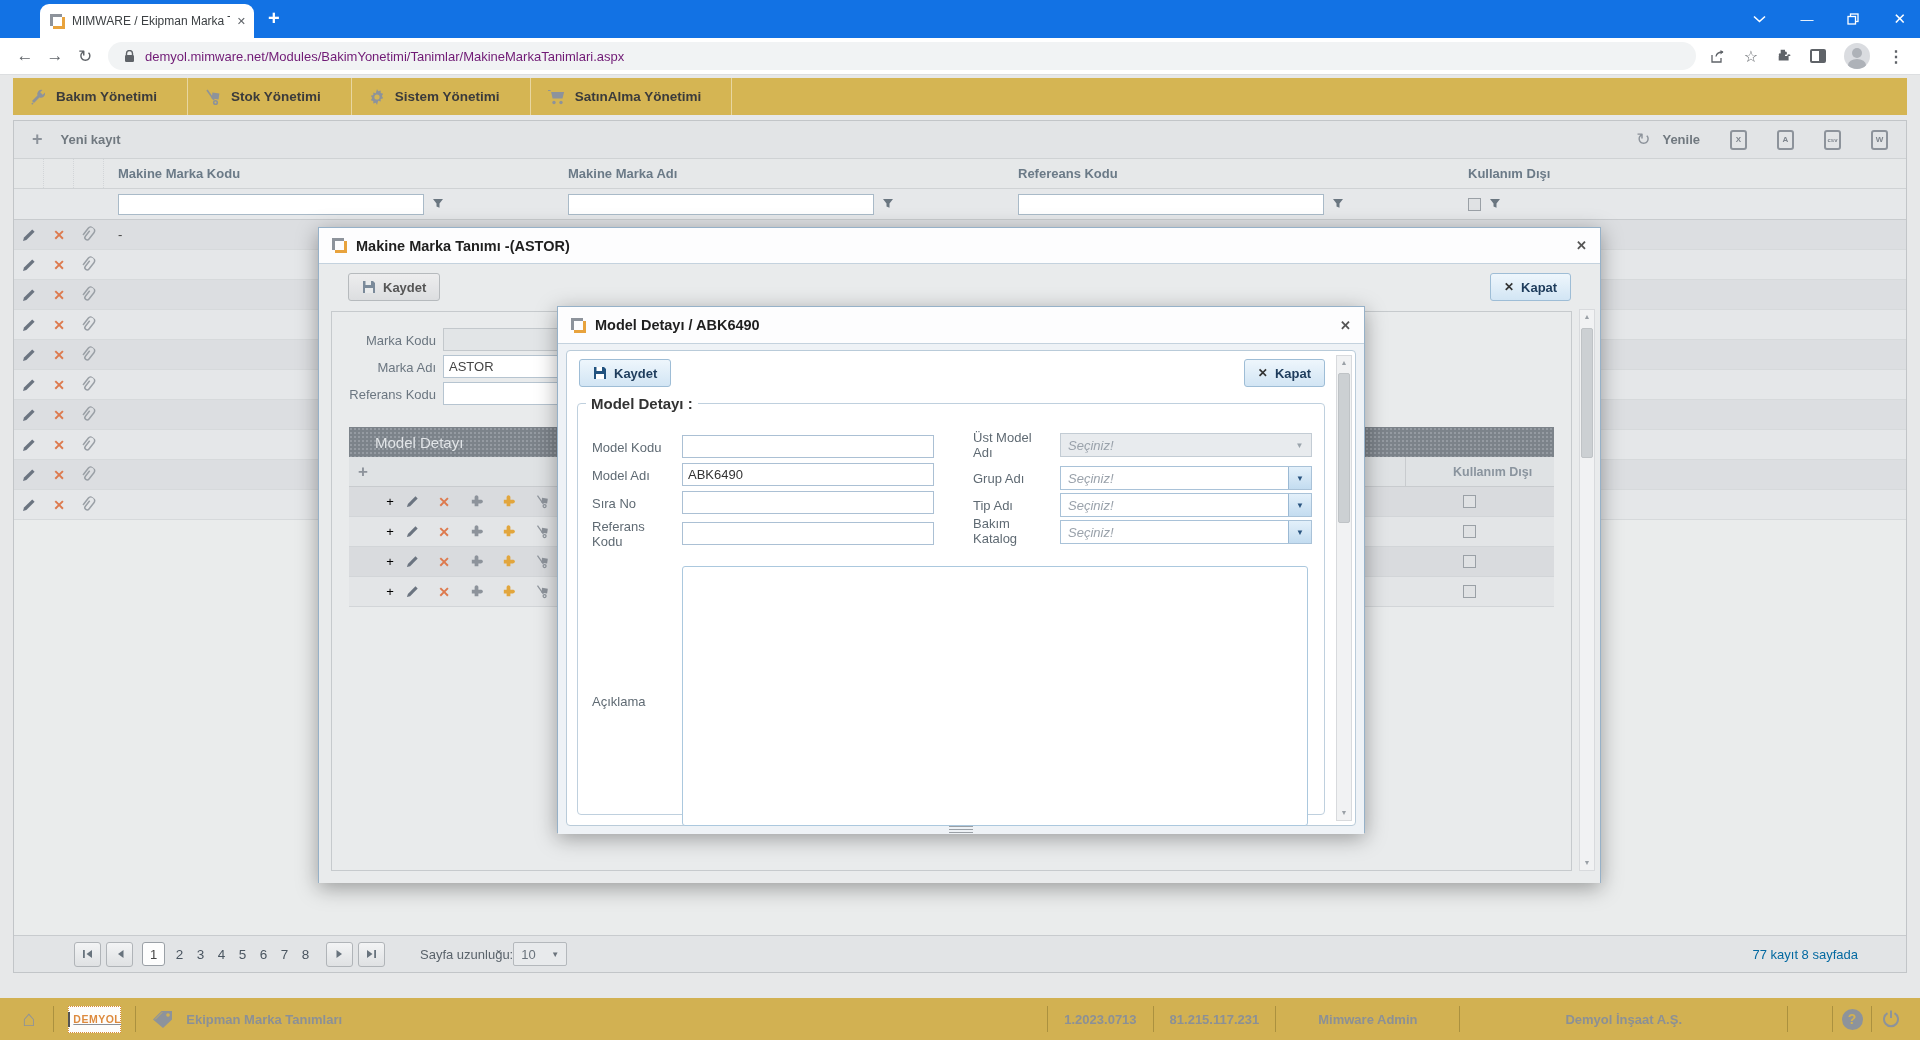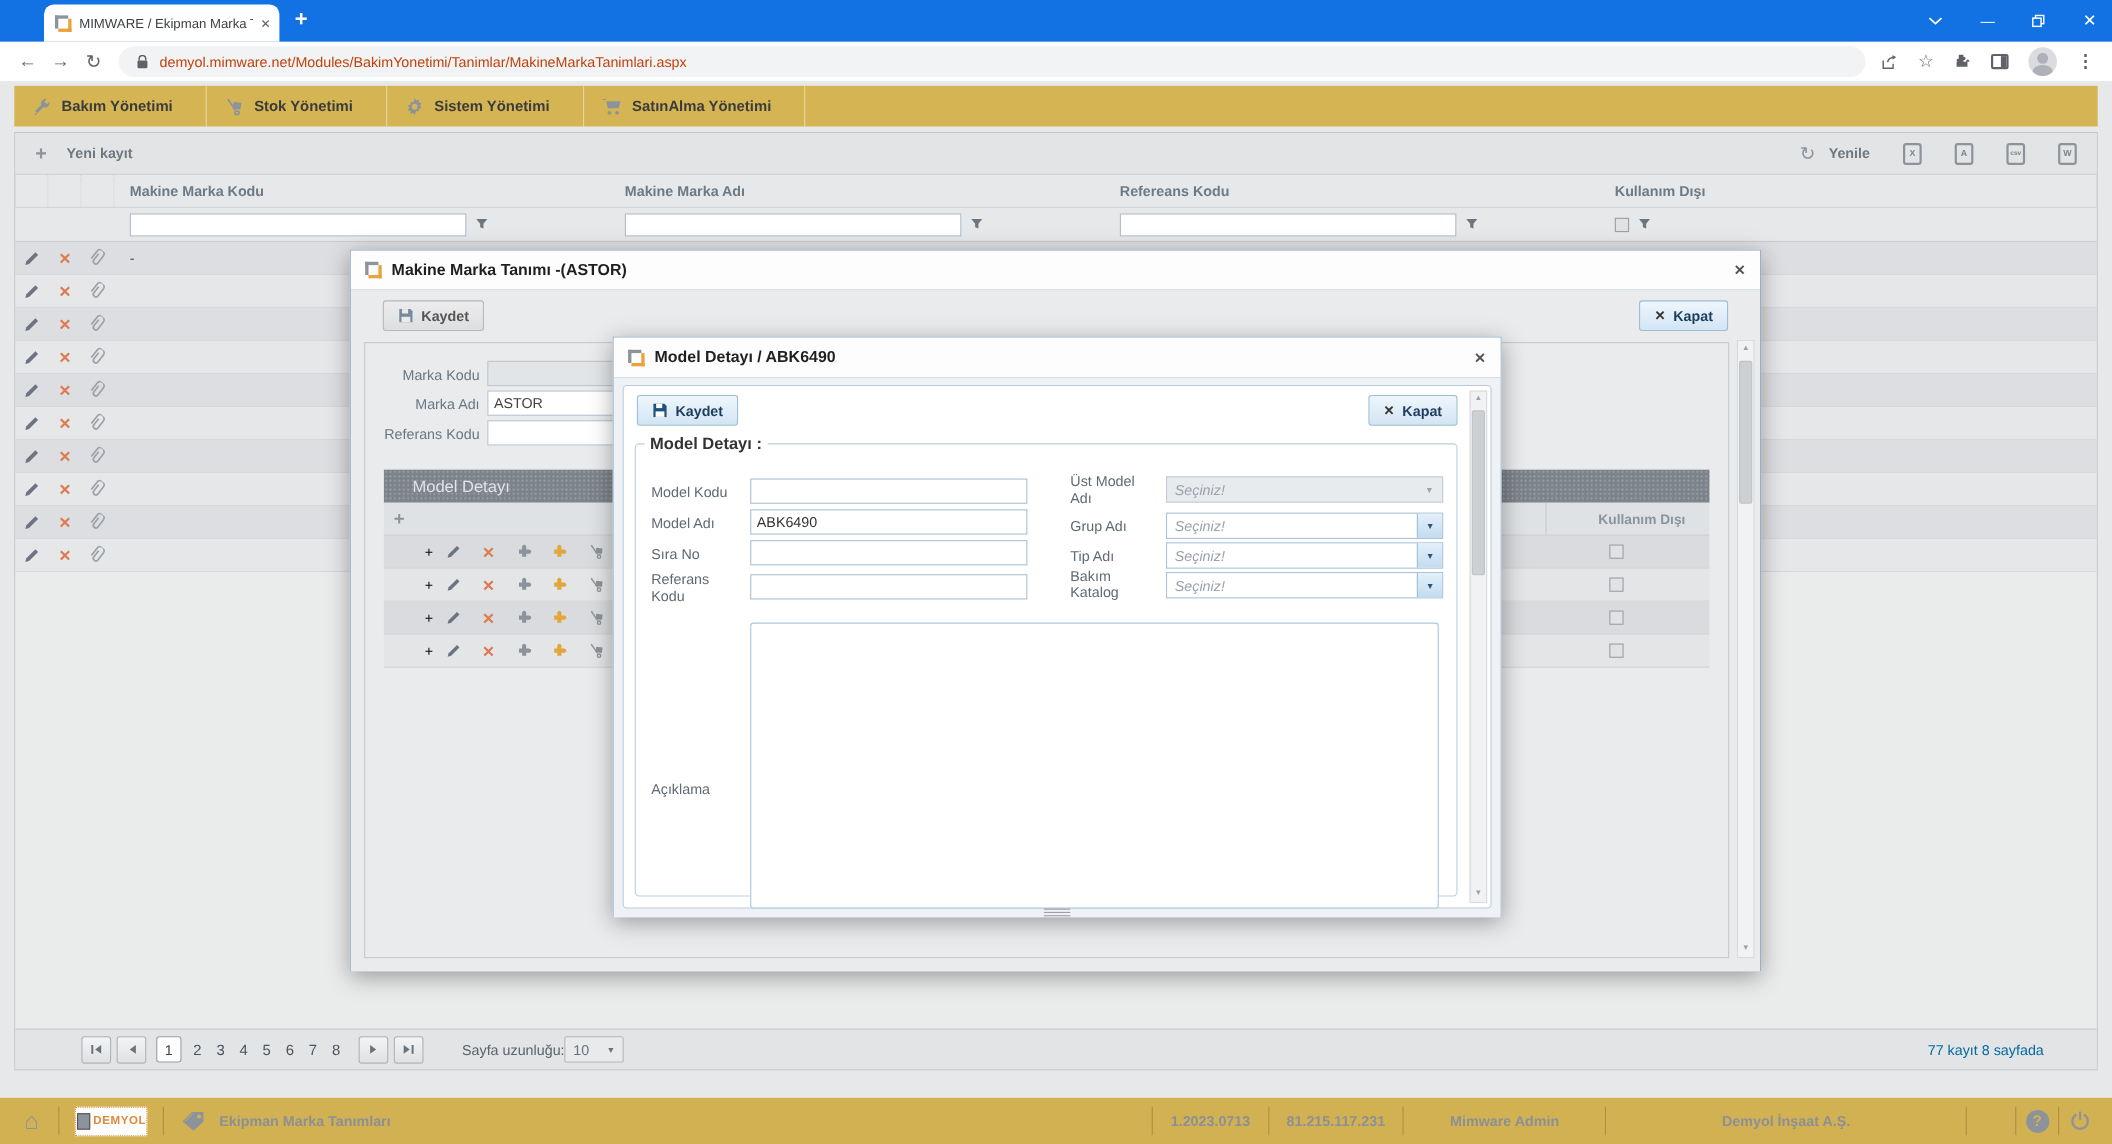--- a/index.html
+++ b/index.html
@@ -15,21 +15,21 @@
   .newtab { position:absolute; left:268px; top:8px; color:#fff; font-size:20px; font-weight:bold; line-height:20px; }
   .winctl { position:absolute; right:14px; top:0; height:38px; display:flex; align-items:center; gap:34px; }
   .winctl .wc { color:#fff; display:flex; align-items:center; }
   .mw-logo { position:relative; width:15px; height:15px; flex:0 0 15px; }
   .mw-logo::before { content:""; position:absolute; left:0; top:0; width:9px; height:9px; border-top:3px solid #8d939b; border-left:3px solid #8d939b; }
   .mw-logo::after { content:""; position:absolute; right:0; bottom:0; width:9px; height:9px; border-bottom:3px solid #e8a33d; border-right:3px solid #e8a33d; }
 
   .btoolbar { position:absolute; top:38px; left:0; right:0; height:37px; background:#fff; border-bottom:1px solid #dcdee0; display:flex; align-items:center; padding:0 10px; }
   .nav-ic { width:30px; text-align:center; font-size:17px; color:#5f6368; }
   .urlbar { flex:1; height:28px; margin:0 8px; background:#f1f3f4; border-radius:14px; display:flex; align-items:center; padding:0 16px; gap:10px; }
-  .url-text { font-size:13px; color:#c2410c; white-space:nowrap; overflow:hidden; }
+  .url-text { font-size:13px; color:#701a75; white-space:nowrap; overflow:hidden; }
   .right-ics { display:flex; align-items:center; gap:18px; padding:0 6px; }
   .right-ics .bic { color:#5f6368; font-size:16px; display:flex; align-items:center; }
   .avatar { width:26px; height:26px; border-radius:50%; background:#dadce0; position:relative; overflow:hidden; }
   .avatar::before { content:""; position:absolute; left:8px; top:5px; width:10px; height:10px; border-radius:50%; background:#aeb2b8; }
   .avatar::after { content:""; position:absolute; left:4px; top:16px; width:18px; height:12px; border-radius:50%; background:#aeb2b8; }
   .sidebar-ic { width:16px; height:14px; border:2px solid #5f6368; border-radius:2px; position:relative; }
   .sidebar-ic::after { content:""; position:absolute; right:0; top:0; bottom:0; width:5px; background:#5f6368; }
 
   
   .page { position:absolute; top:75px; left:0; right:0; bottom:0; background:#e7e8e9; }
@@ -74,21 +74,21 @@
   .pg-num { width:21px; text-align:center; color:#4a5560; font-size:13.5px; }
   .len-label { margin-left:30px; color:#5a636b; }
   .len-combo { width:54px; height:24px; background:#e8eaec; border:1px solid #b4b8bc; border-radius:2px; display:flex; align-items:center; justify-content:space-between; padding:0 7px; color:#6a737c; }
   .len-combo .dd { font-size:8px; color:#6a737c; }
   .pg-summary { margin-left:auto; color:#0369a1; }
 
   
   .statusbar { position:absolute; left:0; right:0; bottom:0; height:42px; background:#d2b152; display:flex; align-items:center; color:#8b9096; font-weight:bold; font-size:13px; }
   .sb-sep { width:1px; height:26px; background:#ab913f; }
   .home-glyph { font-size:22px; color:#8d939b; margin:0 18px 0 22px; }
-  .demyol-box { margin:0 14px; width:66px; height:27px; background:#fdfdfb; border:1px dotted #d98d3c; display:flex; align-items:center; justify-content:center; gap:3px; }
+  .demyol-box { margin:0 14px; width:53px; height:27px; background:#fdfdfb; border:1px dotted #d98d3c; display:flex; align-items:center; justify-content:center; gap:3px;text-decoration:underline; }
   .demyol-mark { width:12px; height:15px; background:#8d939b; border:1px solid #555; }
   .demyol-text { font-size:10.5px; font-weight:bold; color:#dd8a3c; letter-spacing:.5px; }
   .sb-page { display:flex; align-items:center; gap:12px; margin-left:16px; }
   .sb-item { padding:0 16px; white-space:nowrap; }
   .sb-icbtn { width:38px; display:flex; align-items:center; justify-content:center; }
   .help-circle { width:21px; height:21px; border-radius:50%; background:#8d939b; color:#d2b152; font-size:14px; font-weight:bold; display:flex; align-items:center; justify-content:center; }
 
   
   .modal { position:absolute; background:#fff; border:1px solid #96b1c8; box-shadow:0 5px 20px rgba(0,0,0,.35); }
   .m-head { height:36px; display:flex; align-items:center; padding:0 13px; gap:9px; background:#fdfdfe; border-bottom:1px solid #c4d2de; font-weight:bold; color:#1f1f1f; font-size:14.5px; }
@@ -762,21 +762,21 @@
               <span class="ph">Seçiniz!</span>
               <span class="cbtn">▼</span>
             </div>
 
             <span class="m2-label" style="left:395px; top:112px; width:55px;">Bakım Katalog</span>
             <div class="combo" style="top:116px;">
               <span class="ph">Seçiniz!</span>
               <span class="cbtn">▼</span>
             </div>
 
-            <span class="m2-label" style="left:14px; top:290px;margin-top:16px;">Açıklama</span>
+            <span class="m2-label" style="left:14px; top:290px;">Açıklama</span>
             <textarea class="m2-textarea" style=""></textarea>
           </div>
 
           <div class="vscroll m2-scroll">
             <span class="vs-arrow">▲</span>
             <span class="vs-thumb"></span>
             <span class="vs-arrow vs-bottom">▼</span>
           </div>
         </div>
         <div class="resize-handle">

